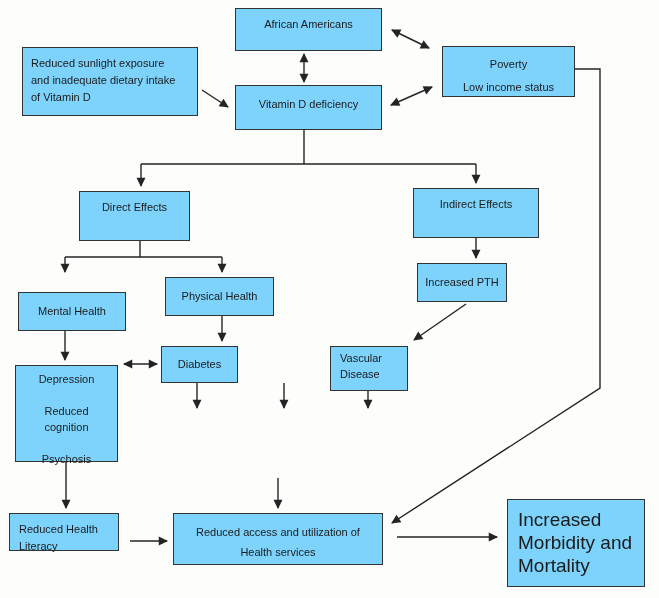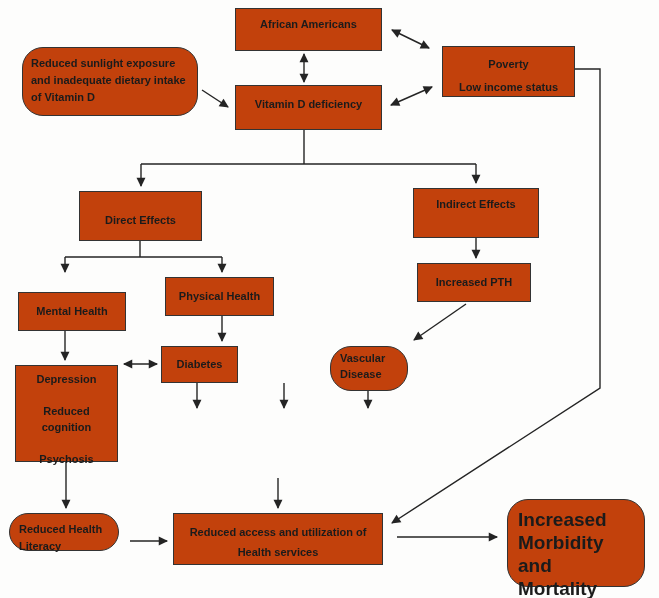--- a/index.html
+++ b/index.html
@@ -10,31 +10,31 @@
     font-family:"Liberation Sans", sans-serif;
     color:#1b1b1b;
     overflow:hidden;
   }
   .edges{position:absolute;left:0;top:0;z-index:1;}
   .edges path{stroke:#242424;stroke-width:1.4;fill:none;}
   .node{
     position:absolute;z-index:2;
     box-sizing:border-box;
     border:1.5px solid #333;
-    background:#c2410c;
+    background:#7dd3fc;
     display:flex;
     white-space:pre-line;
     font-size:11px;
-    font-weight:bold;
+    font-weight:normal;
     line-height:15px;
   }
   
   .cc{align-items:center;justify-content:center;text-align:center;}
   .tc{align-items:flex-start;justify-content:center;text-align:center;}
-  .tl{align-items:flex-start;justify-content:flex-start;text-align:left;border-radius:21px;}
+  .tl{align-items:flex-start;justify-content:flex-start;text-align:left;}
 </style>
 </head>
 <body>
 
 <div class="canvas">
 
   <svg class="edges" width="659" height="598" viewBox="0 0 659 598">
     <defs>
       <marker id="ah" viewBox="0 0 8 8" refX="6.8" refY="4" markerWidth="7.5" markerHeight="7.5" orient="auto-start-reverse">
         <path d="M0.5,0.6 L7.6,4 L0.5,7.4 z" style="fill:#242424;stroke:none;"></path>
@@ -76,29 +76,29 @@
 
   <div class="node tl" style="left:22px;top:47px;width:176px;height:69px;padding:7px 6px 0 8px;line-height:17px;">Reduced sunlight exposure
 and inadequate dietary intake
 of Vitamin D</div>
 
   <div class="node tc" style="left:235px;top:85px;width:147px;height:45px;padding-top:11px;">Vitamin D deficiency</div>
 
   <div class="node tc" style="left:442px;top:46px;width:133px;height:51px;padding-top:6px;line-height:23px;">Poverty
 Low income status</div>
 
-  <div class="node tc" style="left:79px;top:191px;width:123px;height:50px;padding-top:21px;">Direct Effects</div>
+  <div class="node tc" style="left:79px;top:191px;width:111px;height:50px;padding-top:8px;">Direct Effects</div>
 
   <div class="node tc" style="left:413px;top:188px;width:126px;height:50px;padding-top:8px;">Indirect Effects</div>
 
   <div class="node cc" style="left:18px;top:292px;width:108px;height:39px;">Mental Health</div>
 
   <div class="node cc" style="left:165px;top:277px;width:109px;height:39px;">Physical Health</div>
 
-  <div class="node cc" style="left:417px;top:263px;width:114px;height:39px;">Increased PTH</div>
+  <div class="node cc" style="left:417px;top:263px;width:90px;height:39px;">Increased PTH</div>
 
   <div class="node cc" style="left:161px;top:346px;width:77px;height:37px;">Diabetes</div>
 
 
   <div class="node tl" style="left:330px;top:346px;width:78px;height:45px;padding:3px 4px 0 9px;line-height:16px;">Vascular
 Disease</div>
 
   <div class="node tc" style="left:15px;top:365px;width:103px;height:97px;padding-top:5px;line-height:16px;">Depression
 
 Reduced

